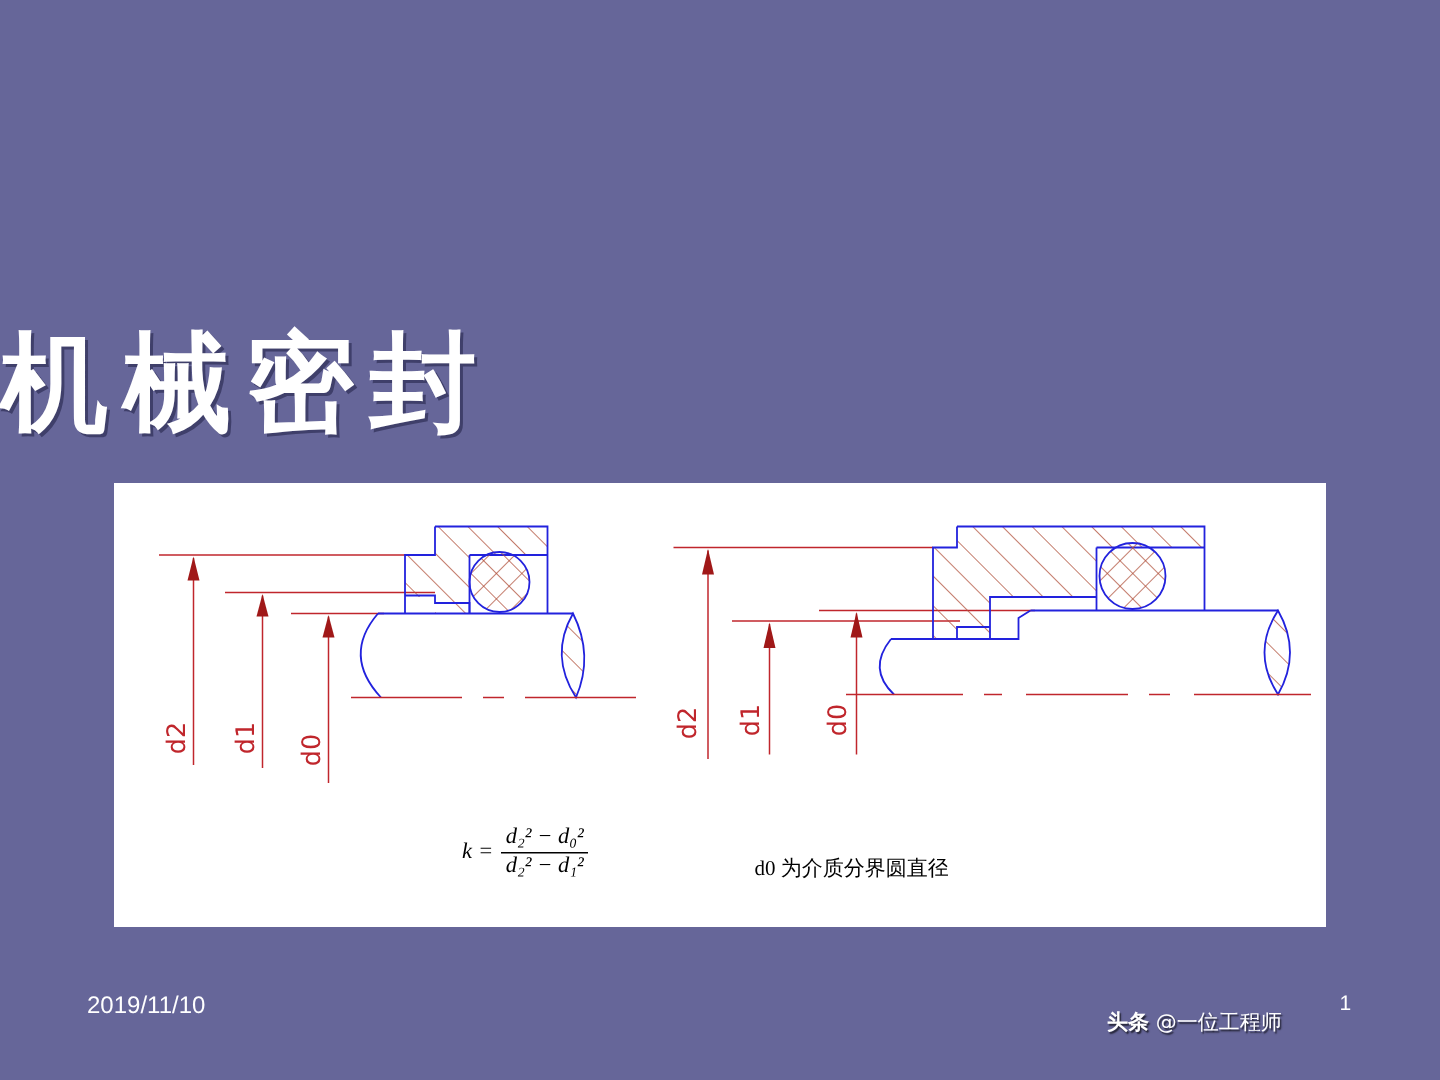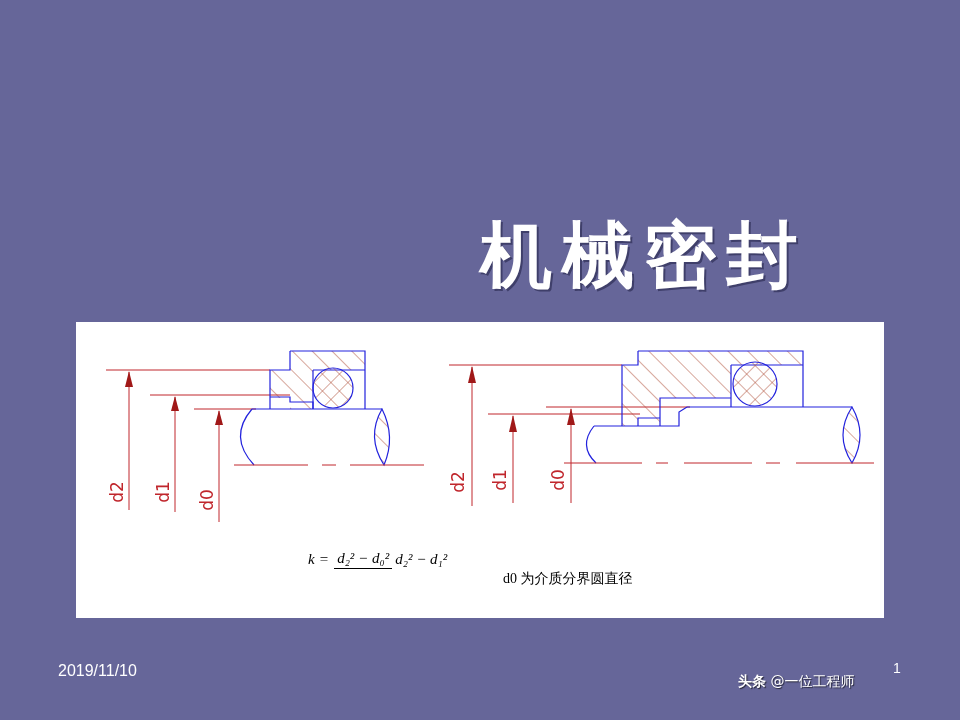--- a/index.html
+++ b/index.html
@@ -12,21 +12,21 @@
       position: relative;
       overflow: hidden;
       background: #666699;
       font-family: "DejaVu Sans", sans-serif;
     }
     .title {
       position: absolute;
       left: 0;
       top: 205px;
       width: 808px;
-      text-align: right;
+      text-align: left;
       color: #ffffff;
       font-family: "DejaVu Sans", sans-serif;
       font-weight: bold;
       font-size: 72px;
       letter-spacing: 10px;
       line-height: 100px;
       text-shadow: 2px 2px 0 #3f3f6a;
     }
     .panel {
       position: absolute;
@@ -61,20 +61,21 @@
     }
     .formula .k {
       font-style: italic;
       margin-right: 5px;
     }
     .formula .eq {
       margin-right: 6px;
     }
     .frac {
       display: inline-flex;
+      flex-direction: column;
       align-items: center;
     }
     .frac .num, .frac .den {
       font-style: italic;
       padding: 0 3px;
       white-space: nowrap;
     }
     .frac .num {
       border-bottom: 1px solid #000;
       padding-bottom: 1px;

